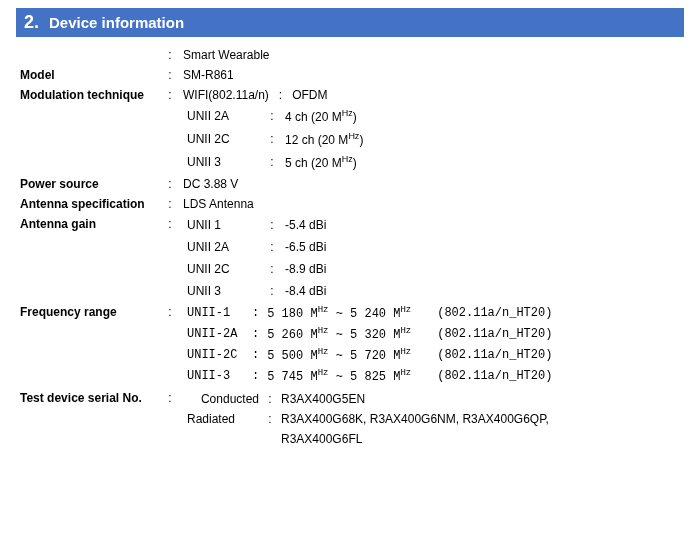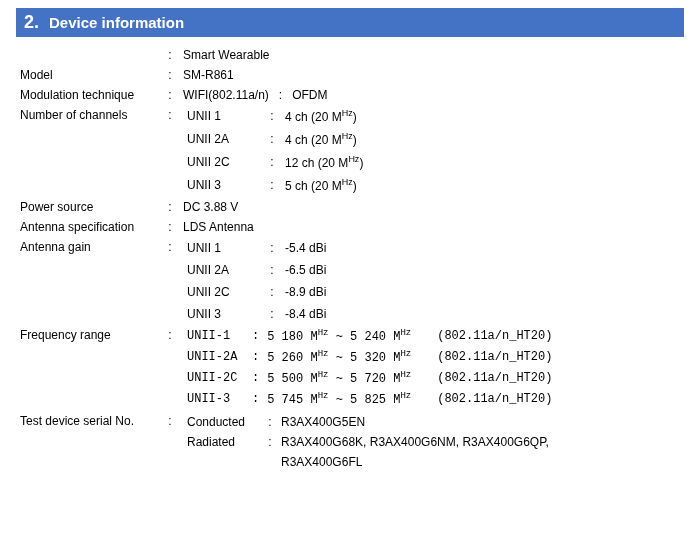--- a/index.html
+++ b/index.html
@@ -32,21 +32,21 @@
       border-collapse: collapse;
       margin-bottom: 4px;
     }
     .info-table td {
       padding: 1px 4px;
       vertical-align: top;
       line-height: 1.5;
     }
     .label-col {
       width: 145px;
-      font-weight: normal;
+      font-weight: bold;
     }
     .colon-col {
       width: 18px;
       text-align: center;
     }
     .value-col {
       width: auto;
     }
     .superscript {
       font-size: 9px;
@@ -75,35 +75,20 @@
       <td class="colon-col">:</td>
       <td class="value-col">SM-R861</td>
     </tr>
 
     <tr>
       <td class="label-col">Modulation technique</td>
       <td class="colon-col">:</td>
       <td class="value-col">WIFI(802.11a/n)&nbsp;&nbsp;&nbsp;:&nbsp;&nbsp;&nbsp;OFDM</td>
     </tr>
 
-    <tr>
-      <td class="label-col">Number of channels</td>
-      <td class="colon-col">:</td>
-      <td class="value-col">
-        <table style="border-collapse:collapse; width:100%;">
-          <tbody>
-              <tr>
-            <td style="width:80px;">UNII 1</td>
-            <td style="width:18px; text-align:center;">:</td>
-            <td>4 ch (20 M<span class="superscript">Hz</span>)</td>
-          </tr>
-        </tbody>
-          </table>
-      </td>
-    </tr>
 
     <tr>
       <td class="label-col"></td>
       <td class="colon-col"></td>
       <td class="value-col">
         <table style="border-collapse:collapse; width:100%;">
           <tbody>
               <tr>
             <td style="width:80px;">UNII 2A</td>
             <td style="width:18px; text-align:center;">:</td>
@@ -259,21 +244,21 @@
 
 
 
     <tr>
       <td class="label-col" style="vertical-align:top;">Test device serial No.</td>
       <td class="colon-col" style="vertical-align:top;">:</td>
       <td class="value-col">
         <table style="border-collapse:collapse; width:100%;">
           <tbody>
               <tr>
-            <td style="width:80px;">Conducted</td>
+            <td style="width:80px;text-align:right;">Conducted</td>
             <td style="width:14px; text-align:center;">:</td>
             <td>R3AX400G5EN</td>
           </tr>
           <tr>
             <td>Radiated</td>
             <td style="text-align:center;">:</td>
             <td>R3AX400G68K, R3AX400G6NM, R3AX400G6QP,</td>
           </tr>
           <tr>
             <td></td>

